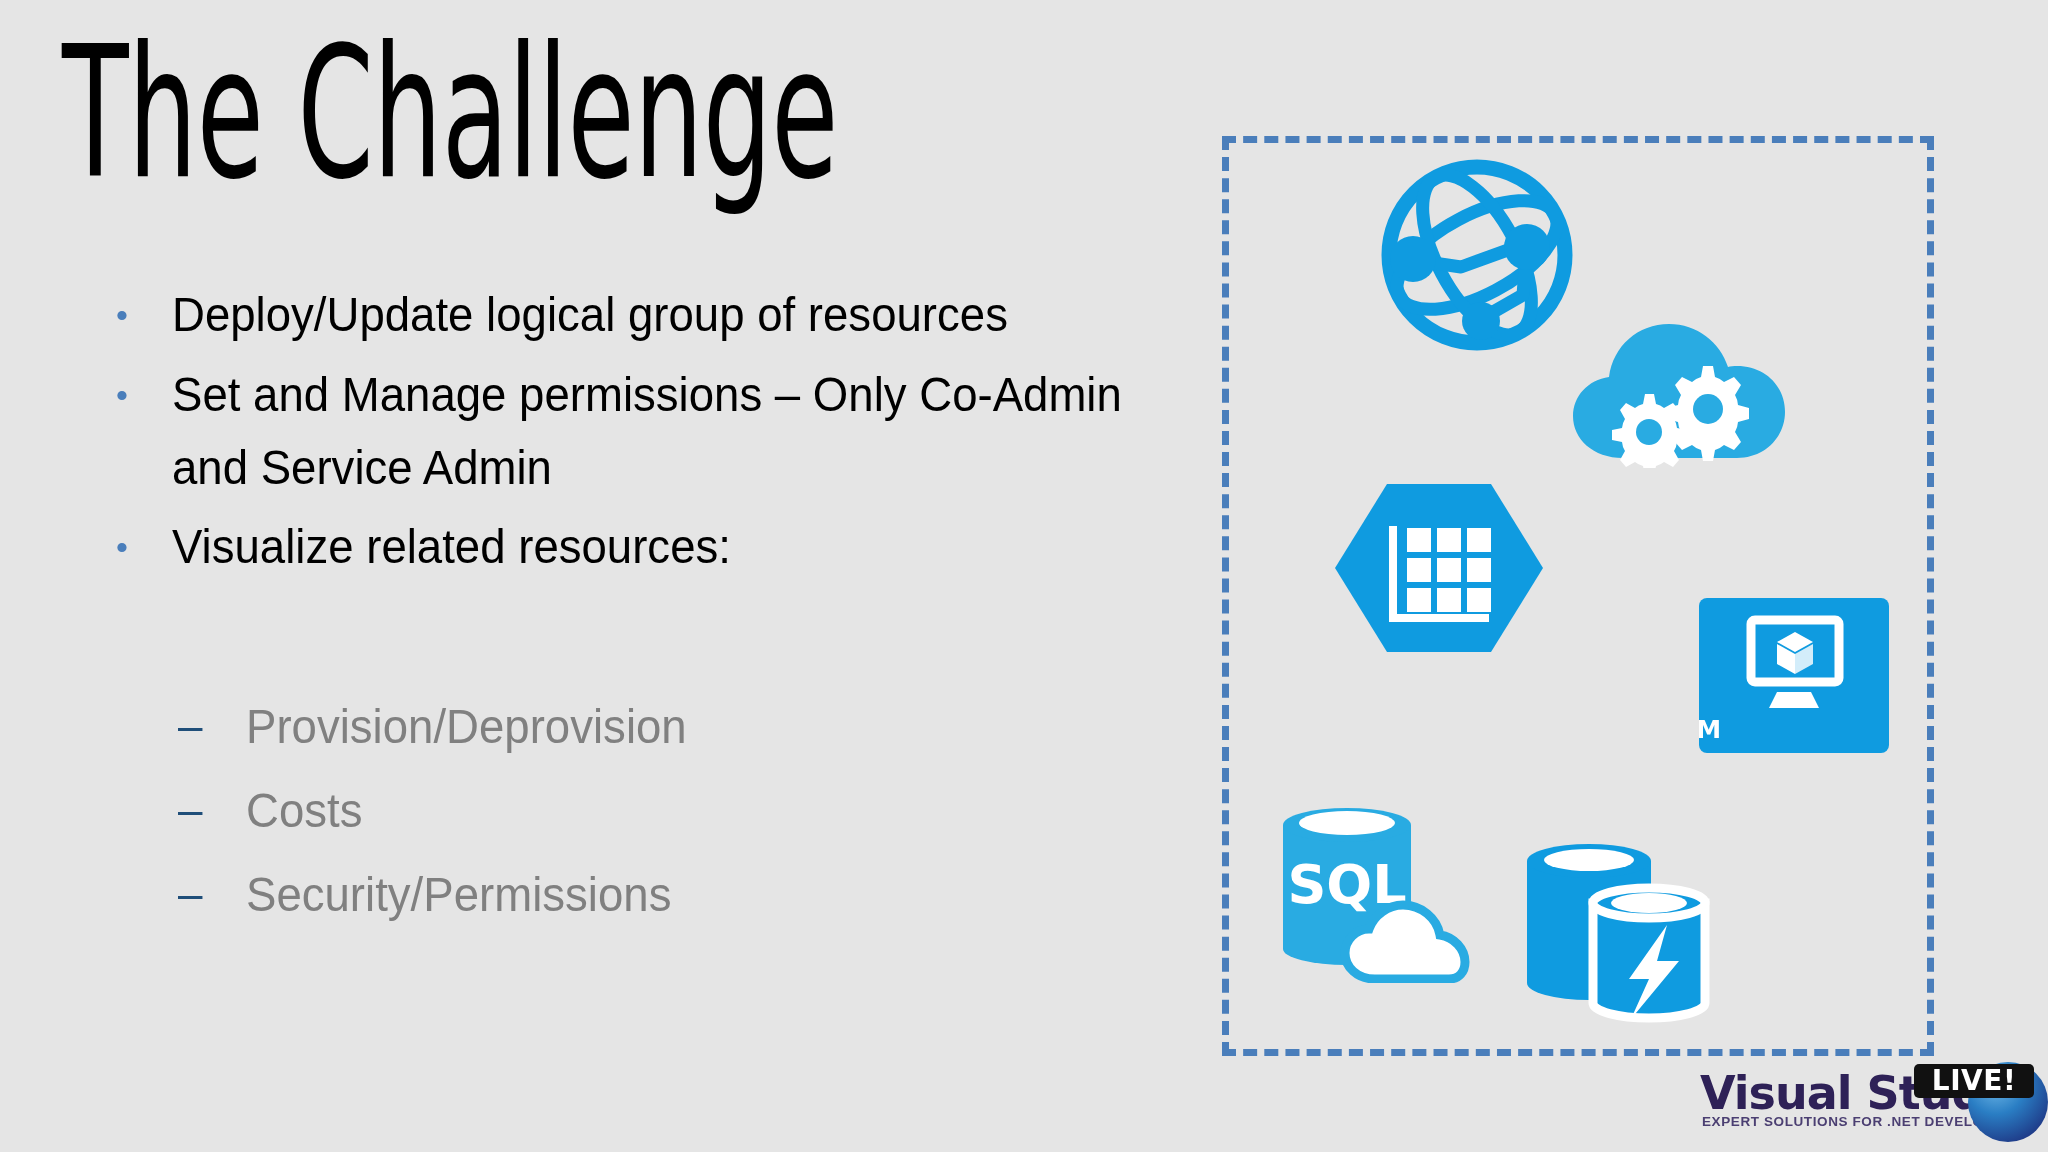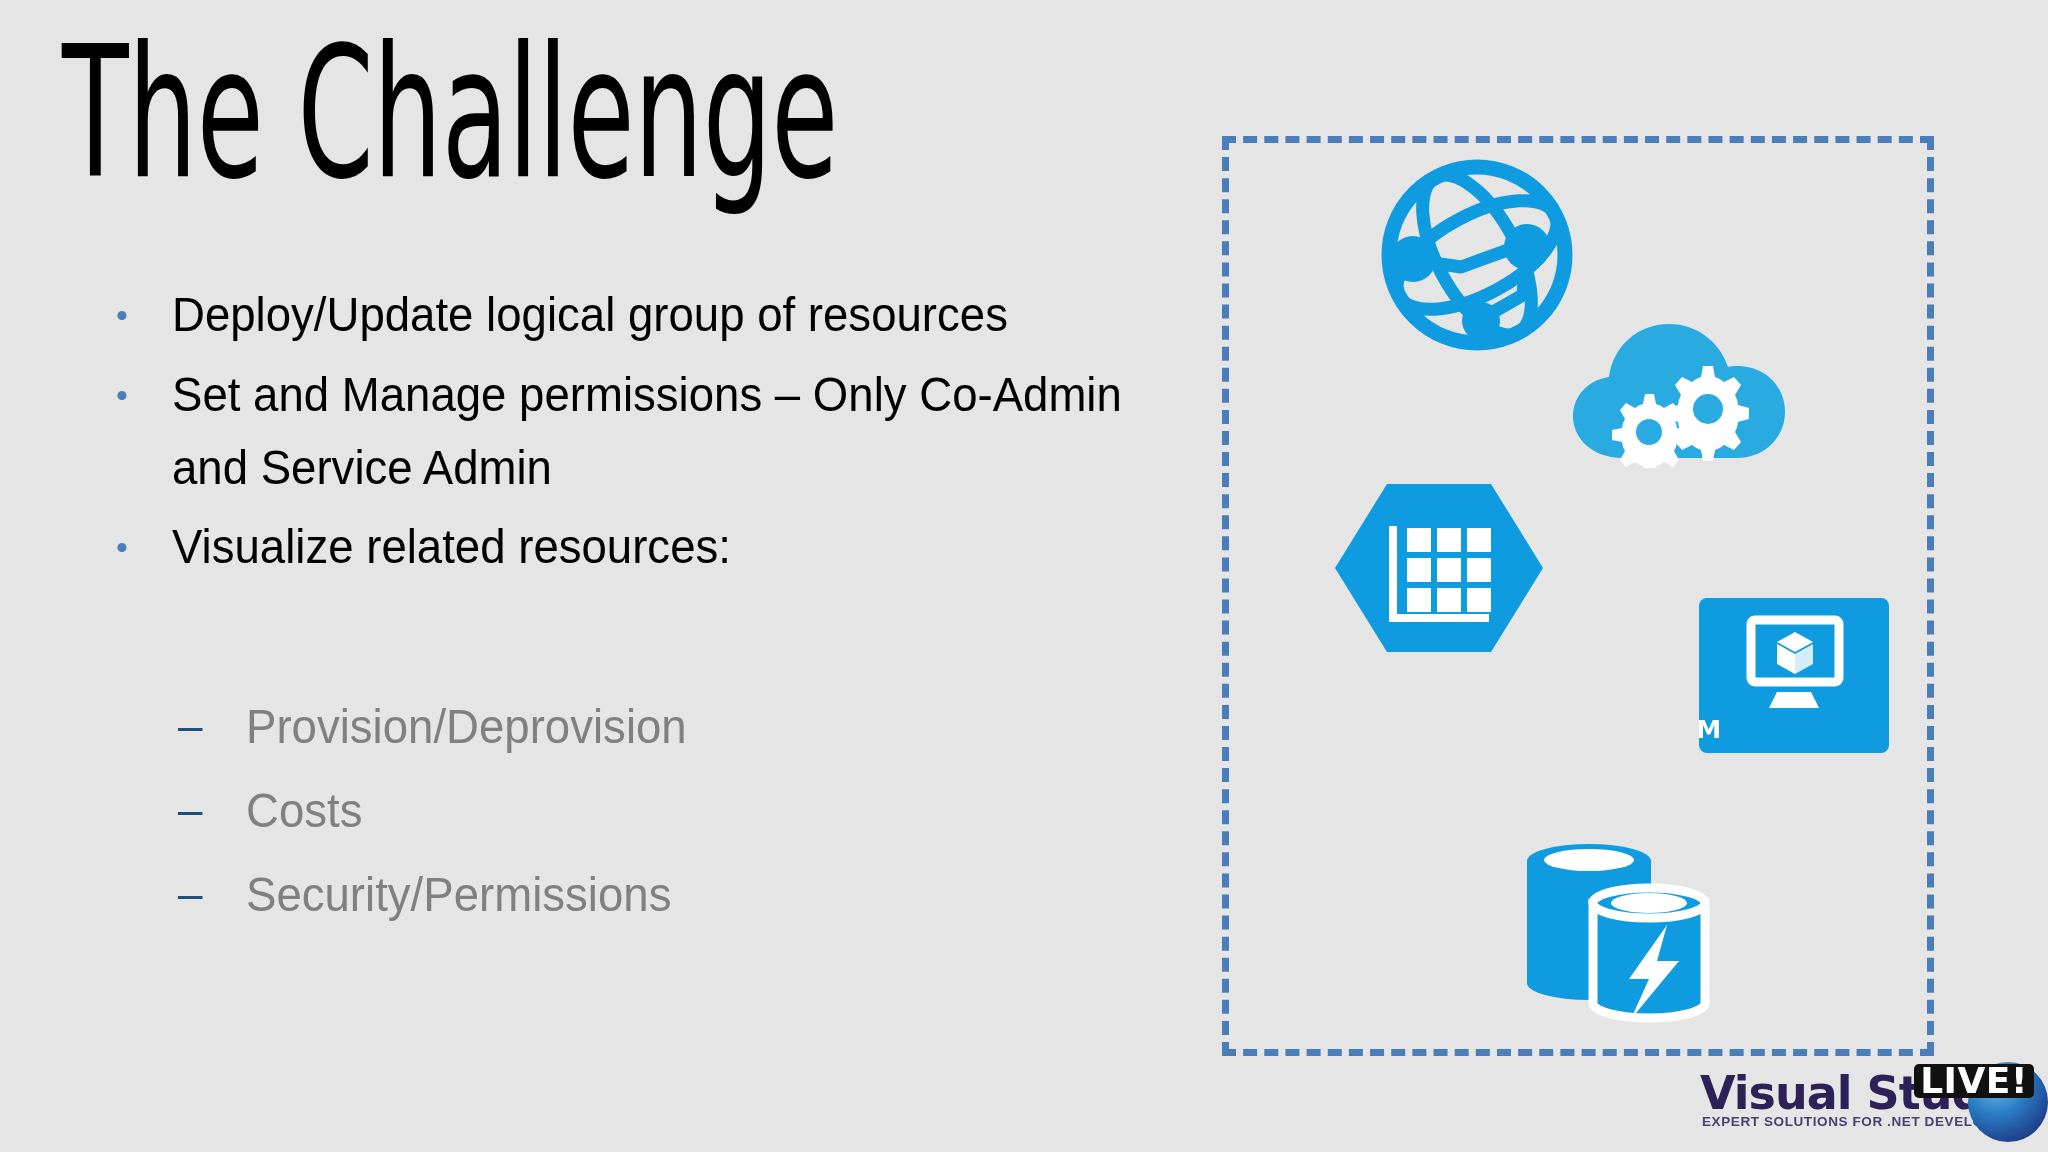--- a/index.html
+++ b/index.html
@@ -149,21 +149,21 @@
   }
   #vslive-live-badge {
     position: absolute;
     left: 214px;
     top: 2px;
     width: 120px;
     height: 34px;
     background: #111111;
     border-radius: 5px;
     color: #ffffff;
-    font-size: 36px;
+    font-size: 28px;
     font-weight: 700;
     letter-spacing: 0.5px;
     text-align: center;
     line-height: 34px;
     font-family: "DejaVu Sans", sans-serif;
     z-index: 2;
   }
   #vslive-sphere {
     position: absolute;
     left: 268px;
@@ -267,20 +267,31 @@
         <path d="M78 94 L112 94 L120 110 L70 110 Z" fill="#ffffff"></path>
         <g fill="#ffffff">
           <polygon points="96,34 114,44 96,54 78,44"></polygon>
           <polygon points="78,46 96,56 96,76 78,66"></polygon>
           <polygon points="114,46 96,56 96,76 114,66" opacity="0.82"></polygon>
         </g>
         <text x="VM" y="140" font-family="DejaVu Sans, sans-serif" font-size="25" font-weight="700" fill="#ffffff" text-anchor="middle">VM</text>
       </svg>
     </div>
 
+    <div class="icon-wrap" id="icon-sql">
+      <svg viewBox="0 0 200 190" width="200" height="190">
+        <path d="M12 32 L12 156 a64 16 0 0 0 128 0 L140 32 Z" fill="#29ABE2"></path>
+        <ellipse cx="76" cy="32" rx="64" ry="17" fill="#29ABE2"></ellipse>
+        <ellipse cx="76" cy="30" rx="48" ry="12" fill="#ffffff"></ellipse>
+        <text x="76" y="110" font-family="DejaVu Sans, sans-serif" font-size="54" font-weight="700" fill="#ffffff" text-anchor="middle">SQL</text>
+        <path d="M104 186 C86 186 74 174 74 160 C74 147 85 136 98 136
+                 C103 122 117 112 132 112 C150 112 166 125 169 142
+                 C183 144 194 156 194 169 C194 179 188 186 178 186 Z" fill="#ffffff" stroke="#29ABE2" stroke-width="9"></path>
+      </svg>
+    </div>
 
     <div class="icon-wrap" id="icon-docdb">
       <svg viewBox="0 0 200 190" width="200" height="190">
         <path d="M8 28 L8 150 a62 17 0 0 0 124 0 L132 28 Z" fill="#0F9BE0"></path>
         <ellipse cx="70" cy="28" rx="62" ry="17" fill="#0F9BE0"></ellipse>
         <ellipse cx="70" cy="27" rx="45" ry="11" fill="#ffffff"></ellipse>
         <path d="M74 70 L74 170 a56 15 0 0 0 112 0 L186 70 Z" fill="#0F9BE0" stroke="#ffffff" stroke-width="9"></path>
         <ellipse cx="130" cy="70" rx="56" ry="15" fill="#0F9BE0" stroke="#ffffff" stroke-width="9"></ellipse>
         <ellipse cx="130" cy="70" rx="38" ry="10" fill="#ffffff"></ellipse>
         <polygon points="148,92 110,146 130,146 112,186 160,128 138,128" fill="#ffffff"></polygon>

